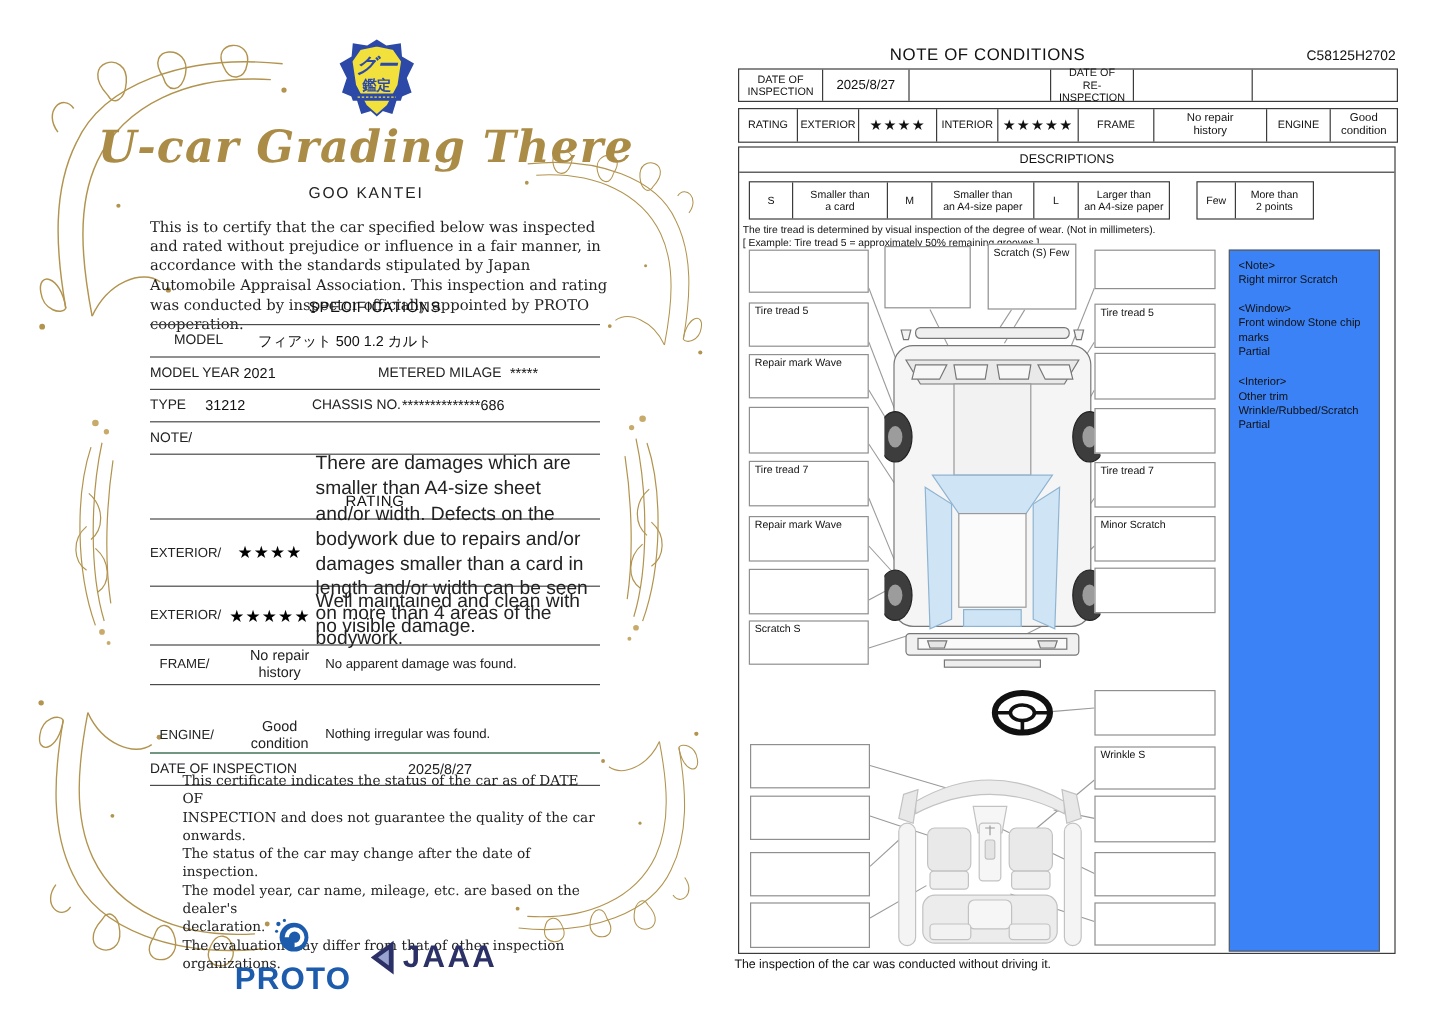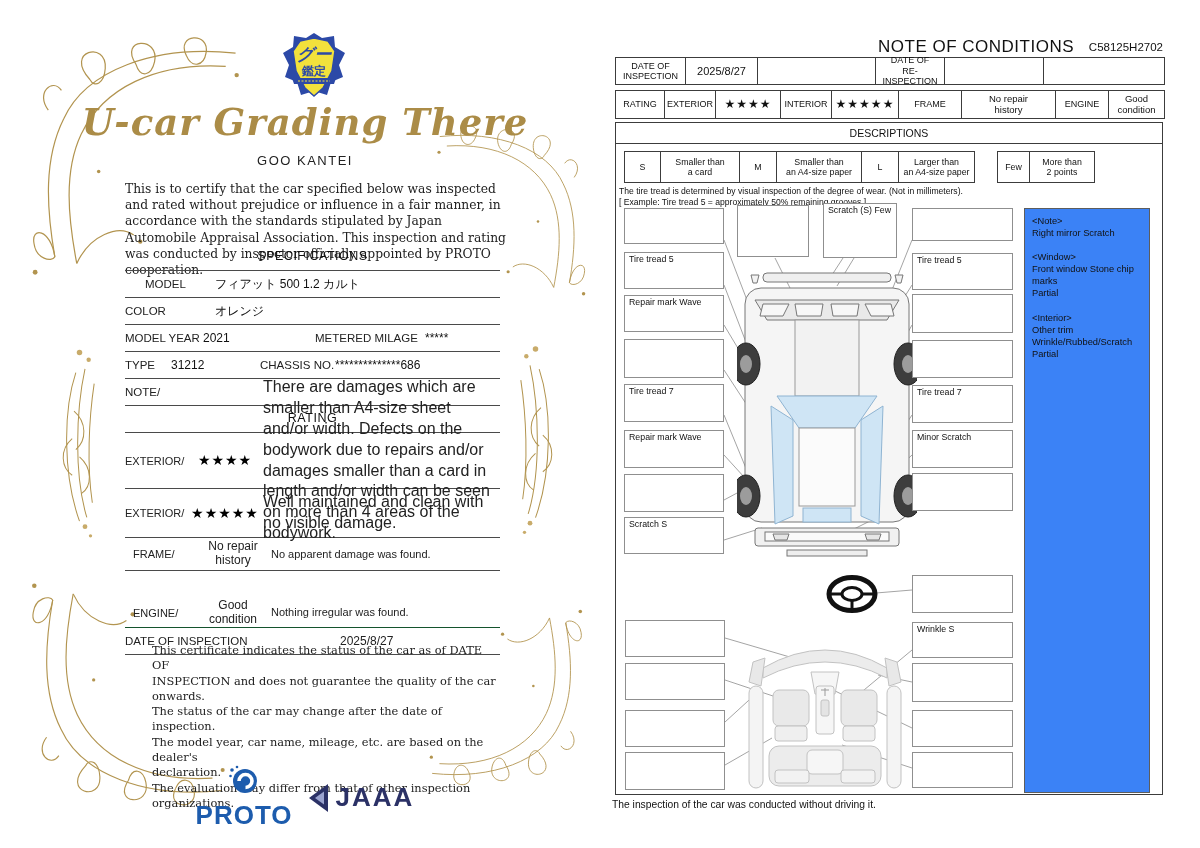--- a/index.html
+++ b/index.html
@@ -104,24 +104,20 @@
     <div class="abs cert-par serif" style="left:125px;top:181px;width:392px;">This is to certify that the car specified below was inspected and rated without prejudice or influence in a fair manner, in accordance with the standards stipulated by Japan Automobile Appraisal Association. This inspection and rating was conducted by inspector officially appointed by PROTO cooperation.</div>
 
     <div class="abs sec-head" style="left:125px;top:249px;width:375px;">SPECIFICATIONS</div>
 
     <div class="abs" style="left:125px;top:270px;width:375px;">
       <div class="spec-row">
         <span style="padding-left:20px;width:70px;">MODEL</span>
         <span class="spec-val">フィアット 500 1.2 カルト</span>
       </div>
       <div class="spec-row">
-        <span style="width:90px;">COLOR</span>
-        <span class="spec-val">オレンジ</span>
-      </div>
-      <div class="spec-row">
         <span style="width:78px;">MODEL YEAR</span>
         <span class="spec-val">2021</span>
         <span style="position:absolute;left:190px;">METERED MILAGE</span>
         <span class="spec-val" style="position:absolute;left:300px;">*****</span>
       </div>
       <div class="spec-row">
         <span style="width:46px;">TYPE</span>
         <span class="spec-val">31212</span>
         <span style="position:absolute;left:135px;">CHASSIS NO.</span>
         <span class="spec-val" style="position:absolute;left:210px;">**************686</span>
@@ -185,21 +181,21 @@
           <polygon points="2,15 21,1 21,29" fill="#2b3166"></polygon>
           <polygon points="8,15 17,8.5 17,21.5" fill="#9aa3cf"></polygon>
         </svg>
         <span style="font-size:26px;font-weight:900;color:#2b3166;letter-spacing:2px;">JAAA</span>
       </span>
     </div>
   </section>
 
   <section>
 
-    <div class="abs" style="left:624px;top:37px;width:450px;text-align:right;font-size:17px;letter-spacing:.5px;color:#111;">NOTE OF CONDITIONS</div>
+    <div class="abs" style="left:598px;top:37px;width:450px;text-align:center;font-size:14px;letter-spacing:.5px;color:#111;">NOTE OF CONDITIONS</div>
     <div class="abs" style="left:1020px;top:41px;width:143px;text-align:right;font-size:11.5px;color:#111;">C58125H2702</div>
 
     <div class="abs cellrow" style="left:615px;top:57px;width:548px;height:26px;">
       <div class="cell" style="width:69px;">DATE OF
 INSPECTION</div>
       <div class="cell" style="width:71px;font-size:11px;">2025/8/27</div>
       <div class="cell" style="width:117px;"></div>
       <div class="cell" style="width:68px;">DATE OF
 RE-INSPECTION</div>
       <div class="cell" style="width:98px;"></div>

